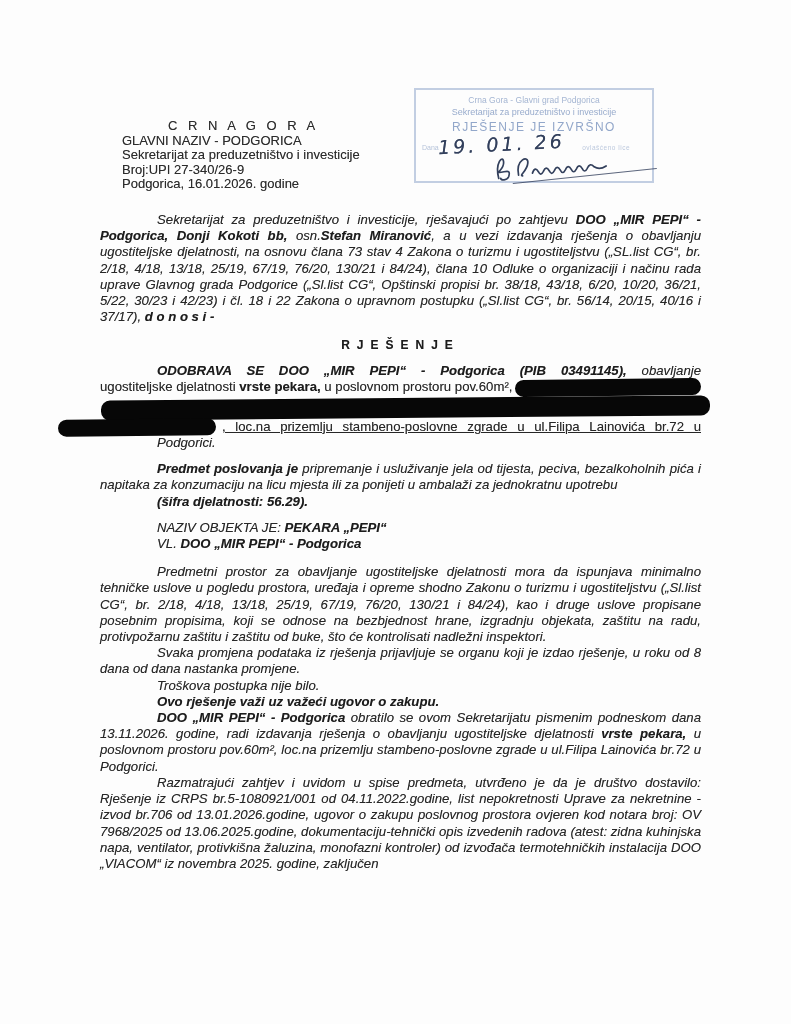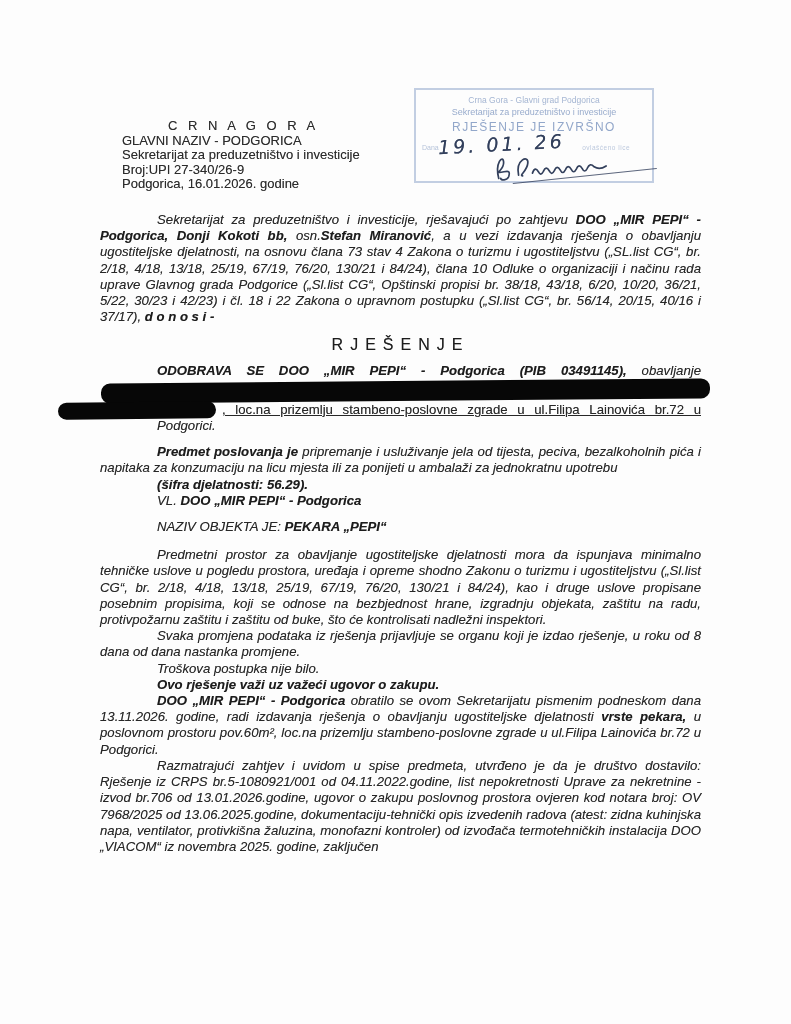--- a/index.html
+++ b/index.html
@@ -50,22 +50,22 @@
   
   .content{
     position:absolute;left:100px;top:212px;width:601px;
     font-size:13.2px;line-height:16.2px;
     text-align:justify;
     text-shadow:0 0 .5px rgba(70,70,70,.5);
   }
   .content p{margin:0;text-indent:57px;font-style:italic;}
   .b{font-weight:bold;color:#1c1c1c;}
   .h-center{
-    text-align:center;text-indent:0;font-weight:normal;color:#1c1c1c;
-    letter-spacing:7px;font-size:16px;
+    text-align:center;text-indent:0;font-weight:bold;color:#1c1c1c;
+    letter-spacing:7px;font-size:12px;
   }
   .h-rjesenje{margin:12px 0 9px;}
   .h-obraz{margin:1px 0 5px;letter-spacing:5px;}
   
   .dec-l1{text-align-last:justify;}
   .dec-l2{display:flex;align-items:center;text-indent:0;}
   .dec-l2 .txt{white-space:nowrap;}
   .bar{background:#070707;border-radius:9px;}
   .bar-inline-r{flex:1;height:17px;margin-left:3px;transform:rotate(-.6deg);}
   .bar-full{height:20px;width:calc(100% + 8px);margin-left:1px;margin-top:2px;margin-bottom:1px;transform:rotate(-.5deg);}
@@ -109,33 +109,37 @@
   </div>
 
   <div class="content">
 
     <p><span>Sekretarijat za preduzetništvo i investicije, rješavajući po zahtjevu </span><span class="b">DOO „MIR PEPI“ - Podgorica, Donji Kokoti bb, </span><span>osn.</span><span class="b">Stefan Miranović</span><span>, a u vezi izdavanja rješenja o obavljanju ugostiteljske djelatnosti, na osnovu člana 73 stav 4 Zakona o turizmu i ugostiteljstvu („SL.list CG“, br. 2/18, 4/18, 13/18, 25/19, 67/19, 76/20, 130/21 i 84/24), člana 10 Odluke o organizaciji i načinu rada uprave Glavnog grada Podgorice („Sl.list CG“, Opštinski propisi br. 38/18, 43/18, 6/20, 10/20, 36/21, 5/22, 30/23 i 42/23) i čl. 18 i 22 Zakona o upravnom postupku („Sl.list CG“, br. 56/14, 20/15, 40/16 i 37/17), </span><span class="b">d o n o s i -</span></p>
 
     <div class="h-center h-rjesenje">RJEŠENJE</div>
 
     <div>
       <p class="dec-l1"><span class="b">ODOBRAVA SE DOO „MIR PEPI“ - Podgorica (PIB 03491145),</span><span> obavljanje</span></p>
+      <div class="dec-l2">
+        <span class="txt"><span>ugostiteljske djelatnosti </span><span class="b">vrste pekara,</span><span> u poslovnom prostoru pov.60m²,</span></span>
+        <span class="bar bar-inline-r"></span>
+      </div>
       <div class="bar bar-full"></div>
       <div class="dec-l4">
         <span class="bar bar-left"></span>
         <span><span>, loc.na prizemlju stambeno-poslovne zgrade u ul.Filipa Lainovića br.72 u</span></span>
       </div>
       <p class="dec-l5">Podgorici.</p>
     </div>
 
     <p class="mt10"><span class="b">Predmet poslovanja je </span><span>pripremanje i usluživanje jela od tijesta, peciva, bezalkoholnih pića i napitaka za konzumaciju na licu mjesta ili za ponijeti u ambalaži za jednokratnu upotrebu</span></p>
     <p class="line-ind b">(šifra djelatnosti: 56.29).</p>
 
+    <p class="line-ind mt10"><span>NAZIV OBJEKTA JE: </span><span class="b">PEKARA „PEPI“</span></p>
     <p class="line-ind"><span>VL. </span><span class="b">DOO „MIR PEPI“ - Podgorica</span></p>
-    <p class="line-ind mt10"><span>NAZIV OBJEKTA JE: </span><span class="b">PEKARA „PEPI“</span></p>
 
     <p class="mt12">Predmetni prostor za obavljanje ugostiteljske djelatnosti mora da ispunjava minimalno tehničke uslove u pogledu prostora, uređaja i opreme shodno Zakonu o turizmu i ugostiteljstvu („Sl.list CG“, br. 2/18, 4/18, 13/18, 25/19, 67/19, 76/20, 130/21 i 84/24), kao i druge uslove propisane posebnim propisima, koji se odnose na bezbjednost hrane, izgradnju objekata, zaštitu na radu, protivpožarnu zaštitu i zaštitu od buke, što će kontrolisati nadležni inspektori.</p>
     <p>Svaka promjena podataka iz rješenja prijavljuje se organu koji je izdao rješenje, u roku od 8 dana od dana nastanka promjene.</p>
     <p class="line-ind">Troškova postupka nije bilo.</p>
     <p class="line-ind b">Ovo rješenje važi uz važeći ugovor o zakupu.</p>
 
 
     <p><span class="b">DOO „MIR PEPI“ - Podgorica </span><span>obratilo se ovom Sekretarijatu pismenim podneskom dana 13.11.2026. godine, radi izdavanja rješenja o obavljanju ugostiteljske djelatnosti </span><span class="b">vrste pekara,</span><span> u poslovnom prostoru pov.60m², loc.na prizemlju stambeno-poslovne zgrade u ul.Filipa Lainovića br.72 u Podgorici.</span></p>
     <p>Razmatrajući zahtjev i uvidom u spise predmeta, utvrđeno je da je društvo dostavilo: Rješenje iz CRPS br.5-1080921/001 od 04.11.2022.godine, list nepokretnosti Uprave za nekretnine - izvod br.706 od 13.01.2026.godine, ugovor o zakupu poslovnog prostora ovjeren kod notara broj: OV 7968/2025 od 13.06.2025.godine, dokumentaciju-tehnički opis izvedenih radova (atest: zidna kuhinjska napa, ventilator, protivkišna žaluzina, monofazni kontroler) od izvođača termotehničkih instalacija DOO „VIACOM“ iz novembra 2025. godine, zaključen</p>
 

